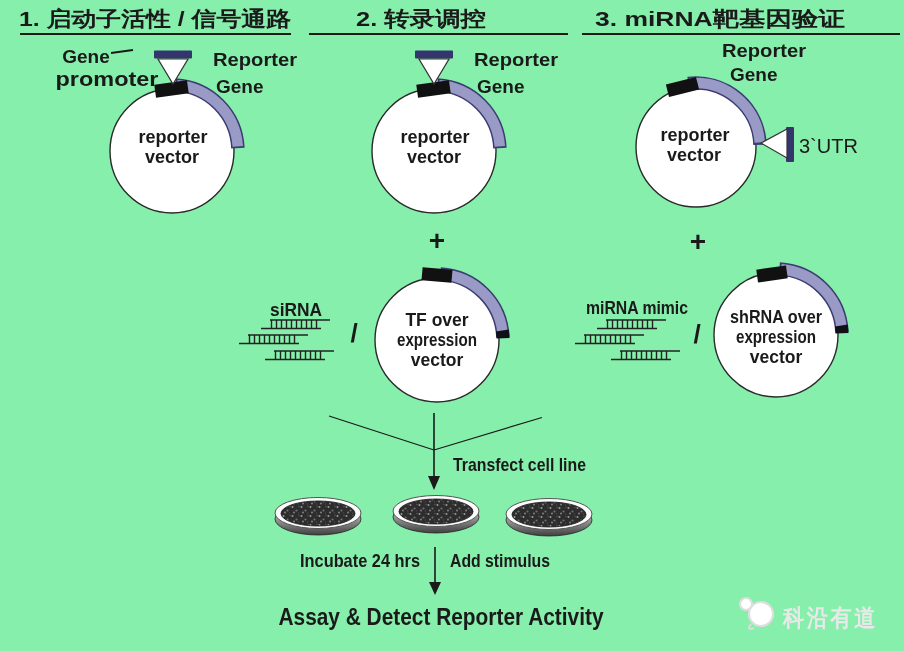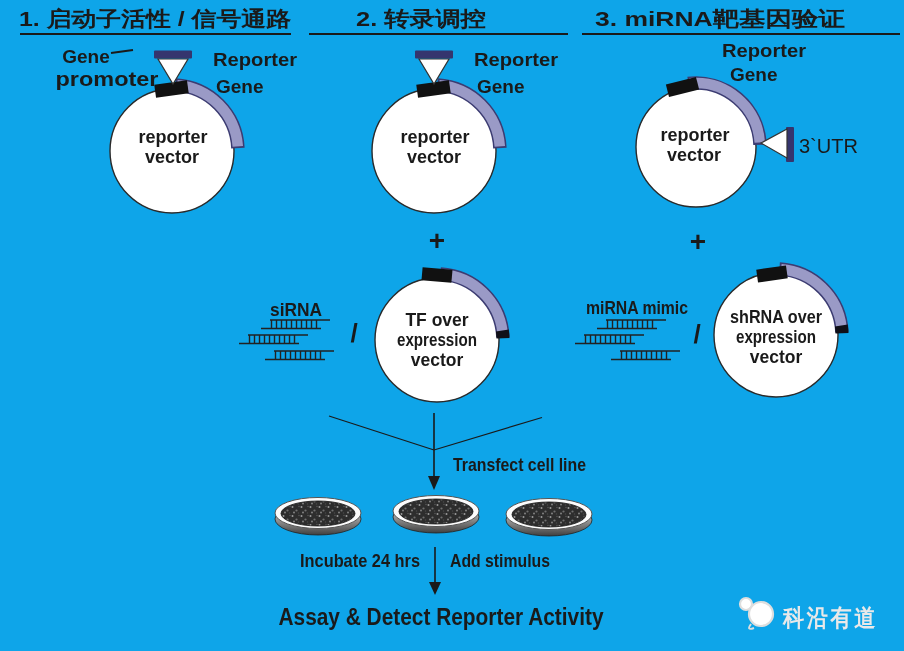--- a/index.html
+++ b/index.html
@@ -1,16 +1,16 @@
 <!DOCTYPE html>
 <html><head>
 <meta charset="utf-8">
 <style>
   html,body{margin:0;padding:0;background:#ffffff;}
-  .canvas{position:relative;width:904px;height:651px;background:#0ea5e9;overflow:hidden;}
+  .canvas{position:relative;width:904px;height:651px;background:#86efac;overflow:hidden;}
   svg{display:block;}
   text{font-family:"Liberation Sans","DejaVu Sans",sans-serif;fill:#1a1a1a;font-weight:700;}
   .t-title{font-size:21px;}
   .t-label{font-size:19px;}
   .t-label20{font-size:20px;}
   .t-name{font-size:18px;}
   .t-vec{font-size:17.5px;}
   .t-flow{font-size:18.5px;}
   .t-assay{font-size:23px;}
   .t-plus{font-size:28px;}

